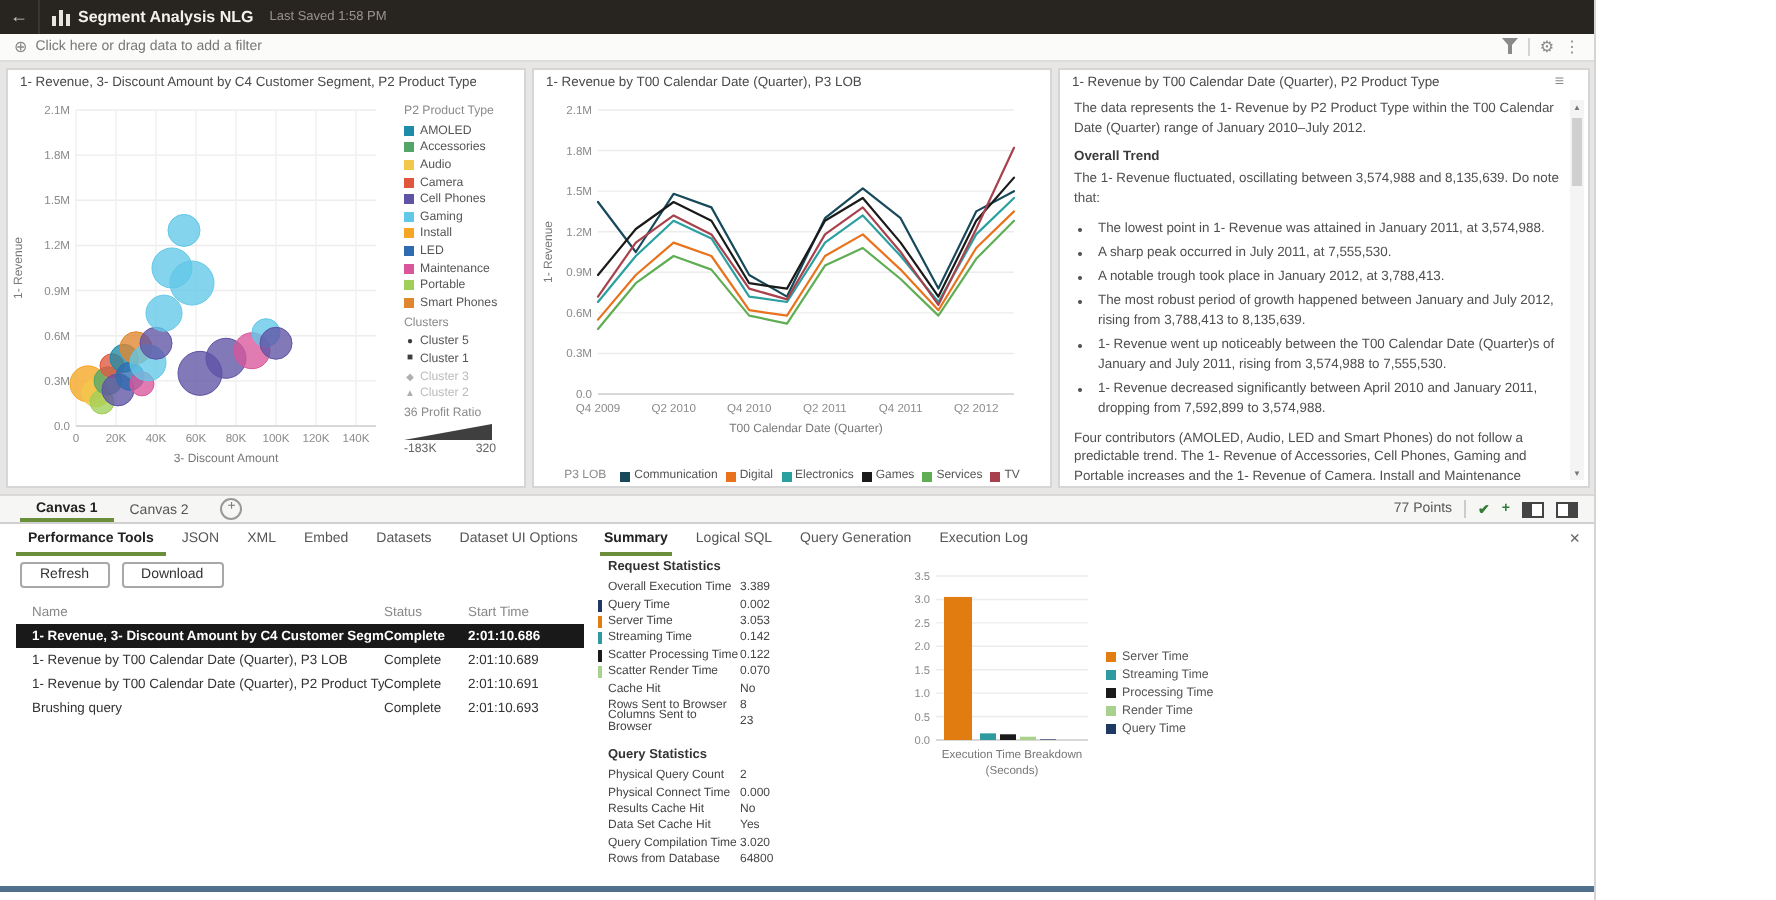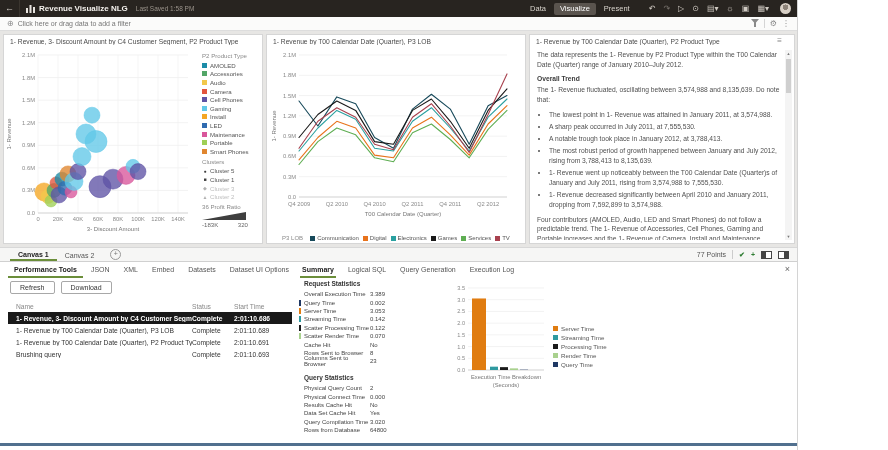--- a/index.html
+++ b/index.html
@@ -96,40 +96,22 @@
 
   <header class="topbar">
     <button class="back">←</button>
     <span class="logo-icon">
       <svg width="9" height="9" viewBox="0 0 9 9">
           <rect x="0" y="4" width="2" height="5" fill="#e8e4df"></rect>
           <rect x="3.5" y="1" width="2" height="8" fill="#e8e4df"></rect>
           <rect x="7" y="3" width="2" height="6" fill="#e8e4df"></rect>
         </svg>
     </span>
-    <span class="app-title">Revenue Visualize NLG</span>
+    <span class="app-title">Segment Analysis NLG</span>
     <span class="saved">Last Saved 1:58 PM</span>
-    <div class="tb-right">
-      <nav id="topnav" style="display:flex;">
-          <span class="nav-item">Data</span>
-          <span class="nav-item active">Visualize</span>
-          <span class="nav-item">Present</span>
-        </nav>
-      <div class="tb-icons" id="tbicons">
-          <span class="tb-icon">↶</span>
-          <span class="tb-icon dim">↷</span>
-          <span class="tb-icon">▷</span>
-          <span class="tb-icon">⊙</span>
-          <span class="tb-icon">▤▾</span>
-          <span class="tb-icon">☼</span>
-          <span class="tb-icon">▣</span>
-          <span class="tb-icon">▦▾</span>
-        </div>
-      <div class="avatar"></div>
-    </div>
   </header>
 
   <div class="filterbar">
     <span class="fb-plus">⊕</span>
     <span>Click here or drag data to add a filter</span>
     <div class="fb-right">
       <span class="fb-icon">
         <svg width="8" height="8" viewBox="0 0 8 8">
             <path d="M0 0 H8 L5 3.5 V8 L3 8 V3.5 Z" fill="#8a8a8a"></path>
           </svg>

